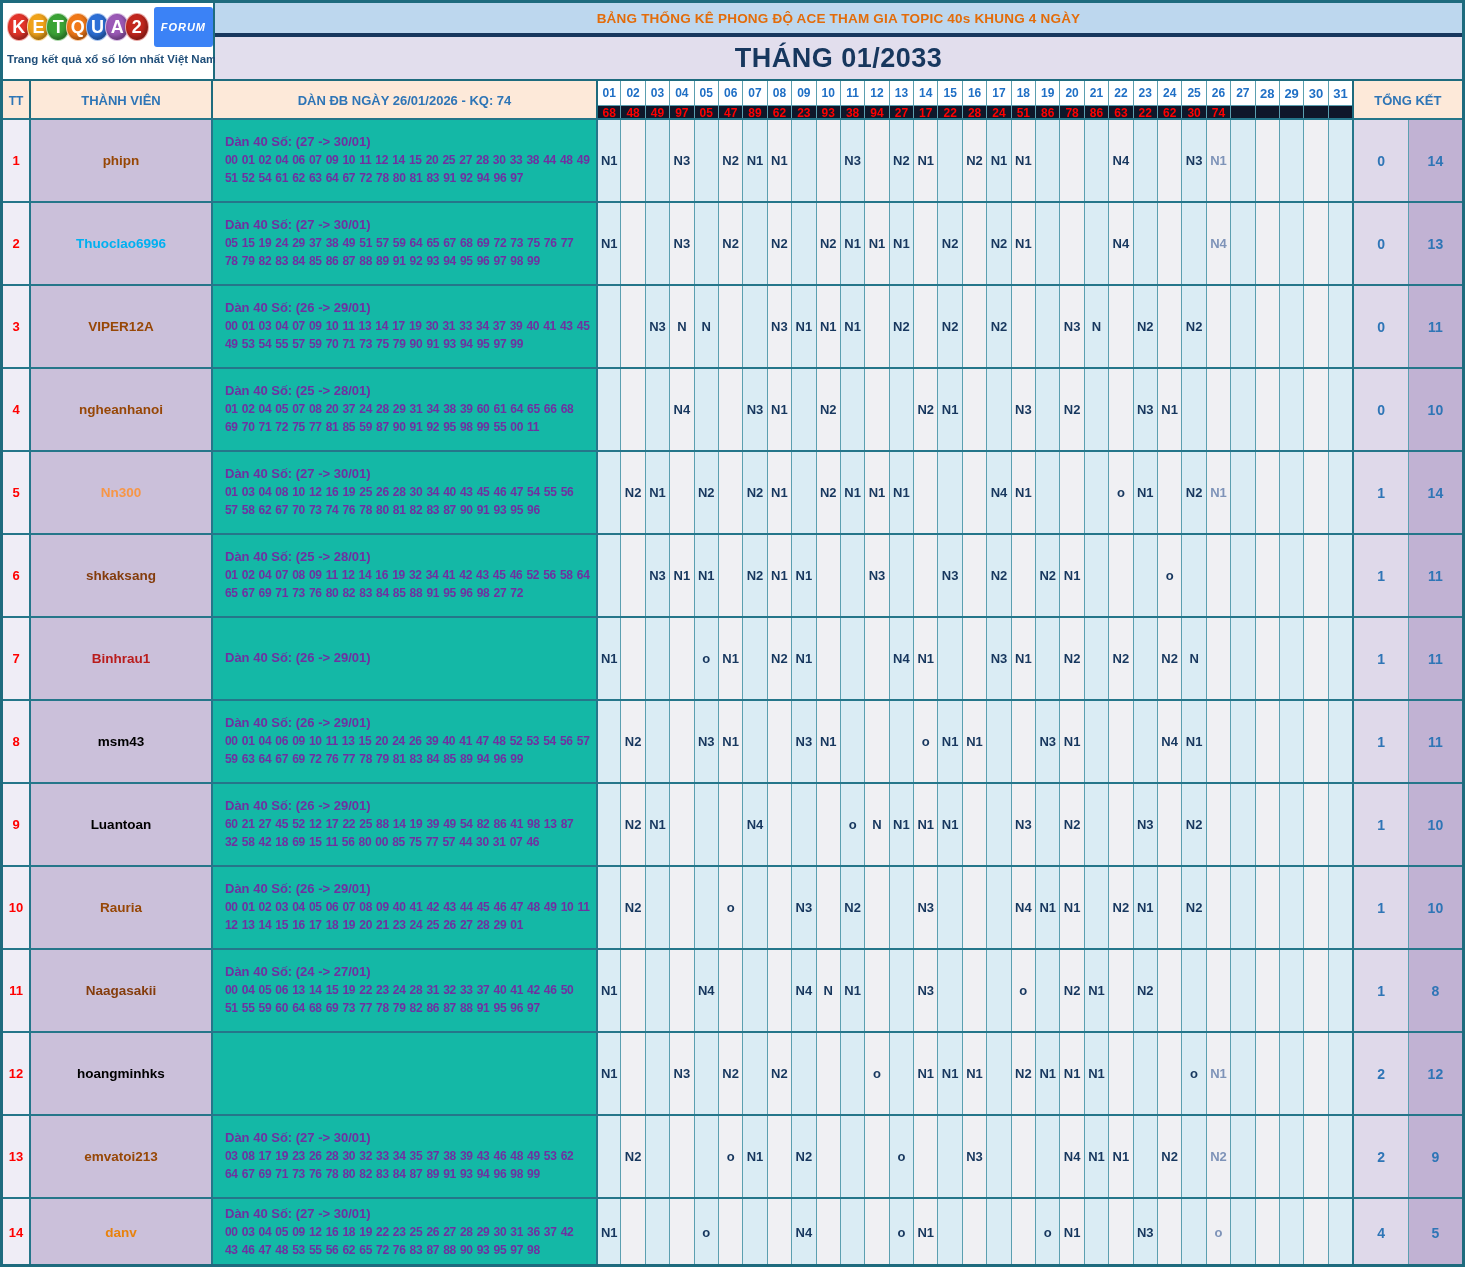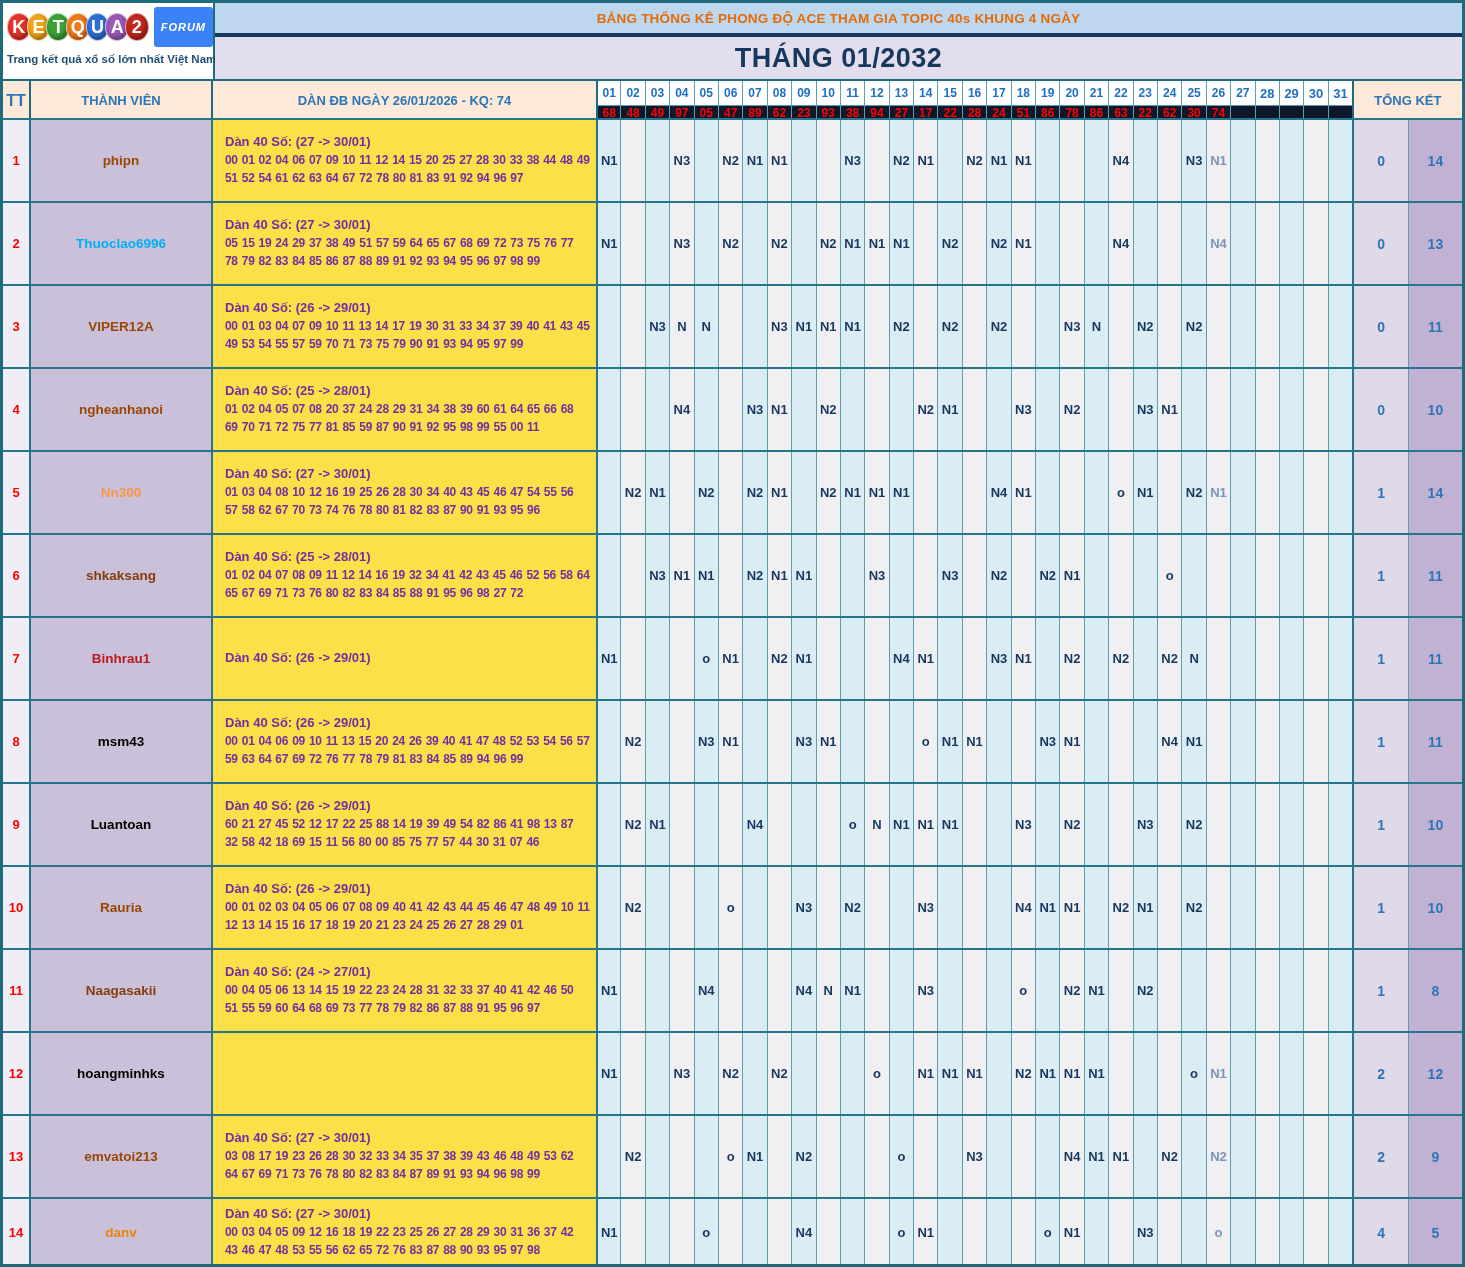--- a/index.html
+++ b/index.html
@@ -22,39 +22,39 @@
               display:flex;align-items:center;justify-content:center;
               color:#E36C0A;font-weight:bold;font-size:13.5px;letter-spacing:.2px;}
   .title-month{flex:1;background:#E2DEED;display:flex;align-items:center;justify-content:center;
                color:#17375E;font-weight:bold;font-size:27px;letter-spacing:.5px;}
   
   .grid-row{display:grid;grid-template-columns:26px 182px 385px repeat(31,24.4px) 56px 53.6px;}
   
   .header-band{height:37px;flex:0 0 37px;border-top:2px solid #1E6B7E;}
   .hdr-cell{background:#FDE9D9;color:#2E75B6;font-weight:bold;font-size:13px;
             display:flex;align-items:center;justify-content:center;box-sizing:border-box;}
-  .hdr-tt{font-size:16px;}
+  .hdr-tt{font-size:12px;}
   .hdr-member{border-left:2px solid #1E6B7E;}
   .hdr-dan{border-left:2px solid #1E6B7E;}
   .day-col{display:flex;flex-direction:column;box-sizing:border-box;border-left:1px solid #5B9FB0;}
   .day-col.first{border-left:2px solid #1E6B7E;}
   .day-num{height:25px;background:#fff;color:#1F6FC5;font-weight:bold;font-size:12px;
            display:flex;align-items:center;justify-content:center;border-bottom:1px solid #5B9FB0;box-sizing:border-box;}
   .day-num.xbold{font-size:13px;}
   .day-res{flex:1;background:#0f172a;color:#FF0000;font-weight:bold;font-size:12px;
            display:flex;align-items:center;justify-content:center;}
   .hdr-total{grid-column:span 2;border-left:2px solid #1E6B7E;}
   
   #rows{flex:1;display:flex;flex-direction:column;}
   .m-row{height:83px;flex:0 0 83px;border-top:2px solid #25768A;box-sizing:border-box;}
   .m-row.last{height:69px;flex:0 0 69px;}
   .cell{box-sizing:border-box;display:flex;align-items:center;justify-content:center;}
   .tt-cell{background:#EFEDF6;color:#FF0000;font-weight:bold;font-size:13px;}
   .member-cell{background:#CBC0DA;border-left:2px solid #25768A;font-weight:bold;font-size:13.5px;text-align:center;}
-  .dan-cell{background:#fde047;border-left:2px solid #25768A;flex-direction:column;align-items:flex-start;
+  .dan-cell{background:#14b8a6;border-left:2px solid #25768A;flex-direction:column;align-items:flex-start;
             justify-content:center;padding:2px 6px 2px 12px;color:#7030A0;overflow:hidden;}
   .dan-title{font-weight:bold;font-size:13px;margin-bottom:2px;}
   .dan-nums{font-weight:bold;font-size:12px;letter-spacing:-.3px;line-height:1.5;word-spacing:1px;}
   .day-cell{border-left:1px solid #5B9FB0;color:#17375E;font-weight:bold;font-size:13px;}
   .day-cell.first{border-left:2px solid #25768A;}
   .day-cell.odd{background:#DAECF4;}
   .day-cell.even{background:#F0F0F3;}
   .day-cell.muted{color:#7E93B8;}
   .tot1-cell{background:#DFD9EA;border-left:2px solid #25768A;color:#2E75B6;font-weight:bold;font-size:14px;}
   .tot2-cell{background:#C1B2D3;border-left:1px solid #5B9FB0;color:#2E75B6;font-weight:bold;font-size:14px;}
@@ -74,21 +74,21 @@
           <span class="logo-letter" style="background: rgb(240, 120, 24);">Q</span>
           <span class="logo-letter" style="background: rgb(45, 111, 214);">U</span>
           <span class="logo-letter" style="background: rgb(155, 89, 182);">A</span>
           <span class="logo-letter" style="background: rgb(194, 39, 30);">2</span>
           <span class="forum-badge">FORUM</span>
         </div>
       <div class="tagline">Trang kết quả xổ số lớn nhất Việt Nam</div>
     </div>
     <div class="titles-col">
       <div class="title-main">BẢNG THỐNG KÊ PHONG ĐỘ ACE THAM GIA TOPIC 40s KHUNG 4 NGÀY</div>
-      <div class="title-month">THÁNG 01/2032</div>
+      <div class="title-month">THÁNG 01/2033</div>
     </div>
   </div>
 
   <div class="header-band grid-row">
     <div class="hdr-cell hdr-tt">TT</div>
     <div class="hdr-cell hdr-member">THÀNH VIÊN</div>
     <div class="hdr-cell hdr-dan">DÀN ĐB NGÀY 26/01/2026 - KQ: 74</div>
 
     <div class="day-col first">
         <div class="day-num">01</div>

